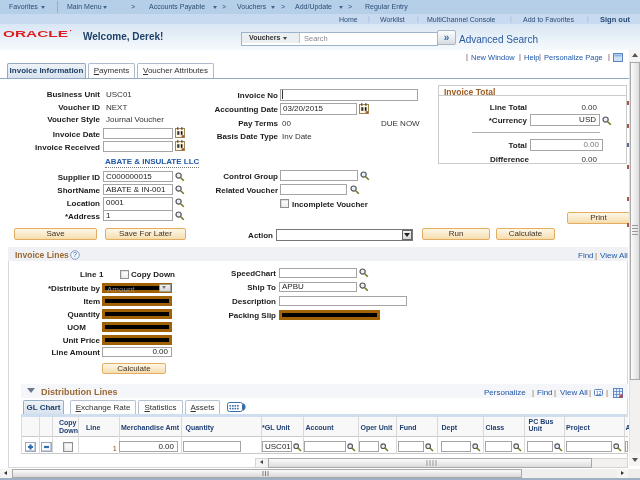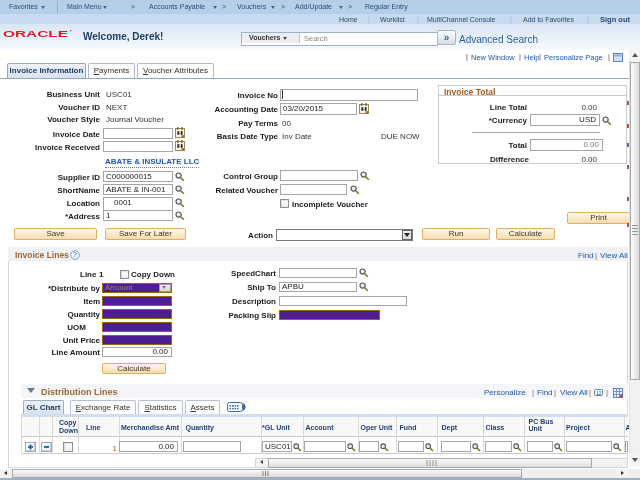--- a/index.html
+++ b/index.html
@@ -1,20 +1,20 @@
 <!DOCTYPE html>
 <html><head><meta charset="utf-8"><style>
 html,body{margin:0;padding:0}
 body{width:640px;height:480px;position:relative;overflow:hidden;background:#fff;
  font-family:"Liberation Sans",sans-serif;font-size:8px;color:#1c1c1c}
 .a{position:absolute}
 .lbl{font-weight:bold;color:#1b1b1b;text-align:right}
 .val{color:#333}
 .inp{position:absolute;border:1px solid #a5a5a5;background:#fff;box-sizing:border-box}
-.inpd{position:absolute;border:1px solid #a16207;background:#4c1d95;box-sizing:border-box}
+.inpd{position:absolute;border:3px solid #a16207;background:#000000;box-sizing:border-box}
 .btn{position:absolute;background:linear-gradient(#fdf7e8,#f6ddae);border:1px solid #e3ae62;
  border-radius:2px;color:#3d3428;text-align:center;font-size:8px;box-sizing:border-box;line-height:10px}
 .blue{color:#2057a7}
 .navy{color:#2c4c72;font-size:7px}
 .sep{position:absolute;width:1px;background:#8fafd2}
 .crumb-caret{display:inline-block;width:0;height:0;border-left:2.5px solid transparent;
  border-right:2.5px solid transparent;border-top:3.5px solid #44648c;vertical-align:1px}
 .cb{position:absolute;width:9px;height:9px;background:linear-gradient(#ffffff,#ededed);
  border:1px solid #8f8f8f;box-sizing:border-box;box-shadow:inset 1px 1px 1px rgba(0,0,0,.12)}
 .gridlbl{position:absolute;font-weight:bold;color:#1e3f72;font-size:7px}
@@ -110,40 +110,40 @@
     <rect x="6.6" y="8.2" width="2.4" height="2" fill="#9c5a3a"></rect>
   </svg>
 
 <div class="a" style="left:105px;top:157px;font-weight:bold;color:#2057a7;border-bottom:1px dotted #777;padding-bottom:1px">ABATE &amp; INSULATE LLC</div>
 
 <div class="a lbl" style="left:10px;top:173px;width:90px">Supplier ID</div>
 <div class="inp" style="left:103px;top:171px;width:70px;height:11px;line-height:9px;padding-left:2px">C000000015</div>
 <div class="a lbl" style="left:10px;top:186px;width:90px">ShortName</div>
 <div class="inp" style="left:103px;top:184px;width:70px;height:11px;line-height:9px;padding-left:2px">ABATE &amp; IN-001</div>
 <div class="a lbl" style="left:10px;top:199px;width:90px">Location</div>
-<div class="inp" style="left:103px;top:197px;width:70px;height:19px;line-height:9px;padding-left:10px">0001</div>
+<div class="inp" style="left:103px;top:197px;width:70px;height:19px;line-height:9px;padding-left:2px">0001</div>
 <div class="a lbl" style="left:10px;top:212px;width:90px">*Address</div>
 <div class="inp" style="left:103px;top:210px;width:70px;height:11px;line-height:9px;padding-left:2px">1</div>
 
 <div class="a lbl" style="left:188px;top:91px;width:90px">Invoice No</div>
 <div class="inp" style="left:280px;top:89px;width:138px;height:12px"></div>
 <div class="a" style="left:282px;top:90px;width:1px;height:9px;background:#333"></div>
 <div class="a lbl" style="left:188px;top:105px;width:90px">Accounting Date</div>
 <div class="inp" style="left:280px;top:103px;width:77px;height:12px;line-height:10px;padding-left:2px">03/20/2015</div>
 <svg class="a" style="left:359px;top:103px" width="10" height="11">
     <rect x="0.5" y="1.5" width="9" height="9" fill="#fdf6e0" stroke="#a3854f"></rect>
     <rect x="2" y="0.2" width="1.4" height="2.6" fill="#555"></rect>
     <rect x="6.2" y="0.2" width="1.4" height="2.6" fill="#555"></rect>
     <rect x="2.2" y="4.2" width="2.2" height="3.6" fill="#3a3a44"></rect>
     <rect x="5.8" y="4.2" width="1.7" height="3.6" fill="#15151d"></rect>
     <rect x="6.6" y="8.2" width="2.4" height="2" fill="#9c5a3a"></rect>
   </svg>
 <div class="a lbl" style="left:188px;top:119px;width:90px">Pay Terms</div>
 <div class="a val" style="left:282px;top:119px">00</div>
-<div class="a val" style="left:381px;top:132px">DUE NOW</div>
+<div class="a val" style="left:381px;top:119px">DUE NOW</div>
 <div class="a lbl" style="left:188px;top:132px;width:90px">Basis Date Type</div>
 <div class="a val" style="left:282px;top:132px">Inv Date</div>
 <div class="inp" style="left:280px;top:170px;width:78px;height:11px"></div>
 <div class="a lbl" style="left:188px;top:172px;width:90px">Control Group</div>
 <div class="a lbl" style="left:188px;top:186px;width:90px">Related Voucher</div>
 <div class="inp" style="left:280px;top:184px;width:67px;height:11px"></div>
 <div class="cb" style="left:280px;top:199px"></div>
 <div class="a lbl" style="left:292px;top:200px;width:90px;text-align:left">Incomplete Voucher</div>
 
 <svg class="a" style="left:175px;top:172px" width="10" height="10" viewBox="0 0 10 10">

